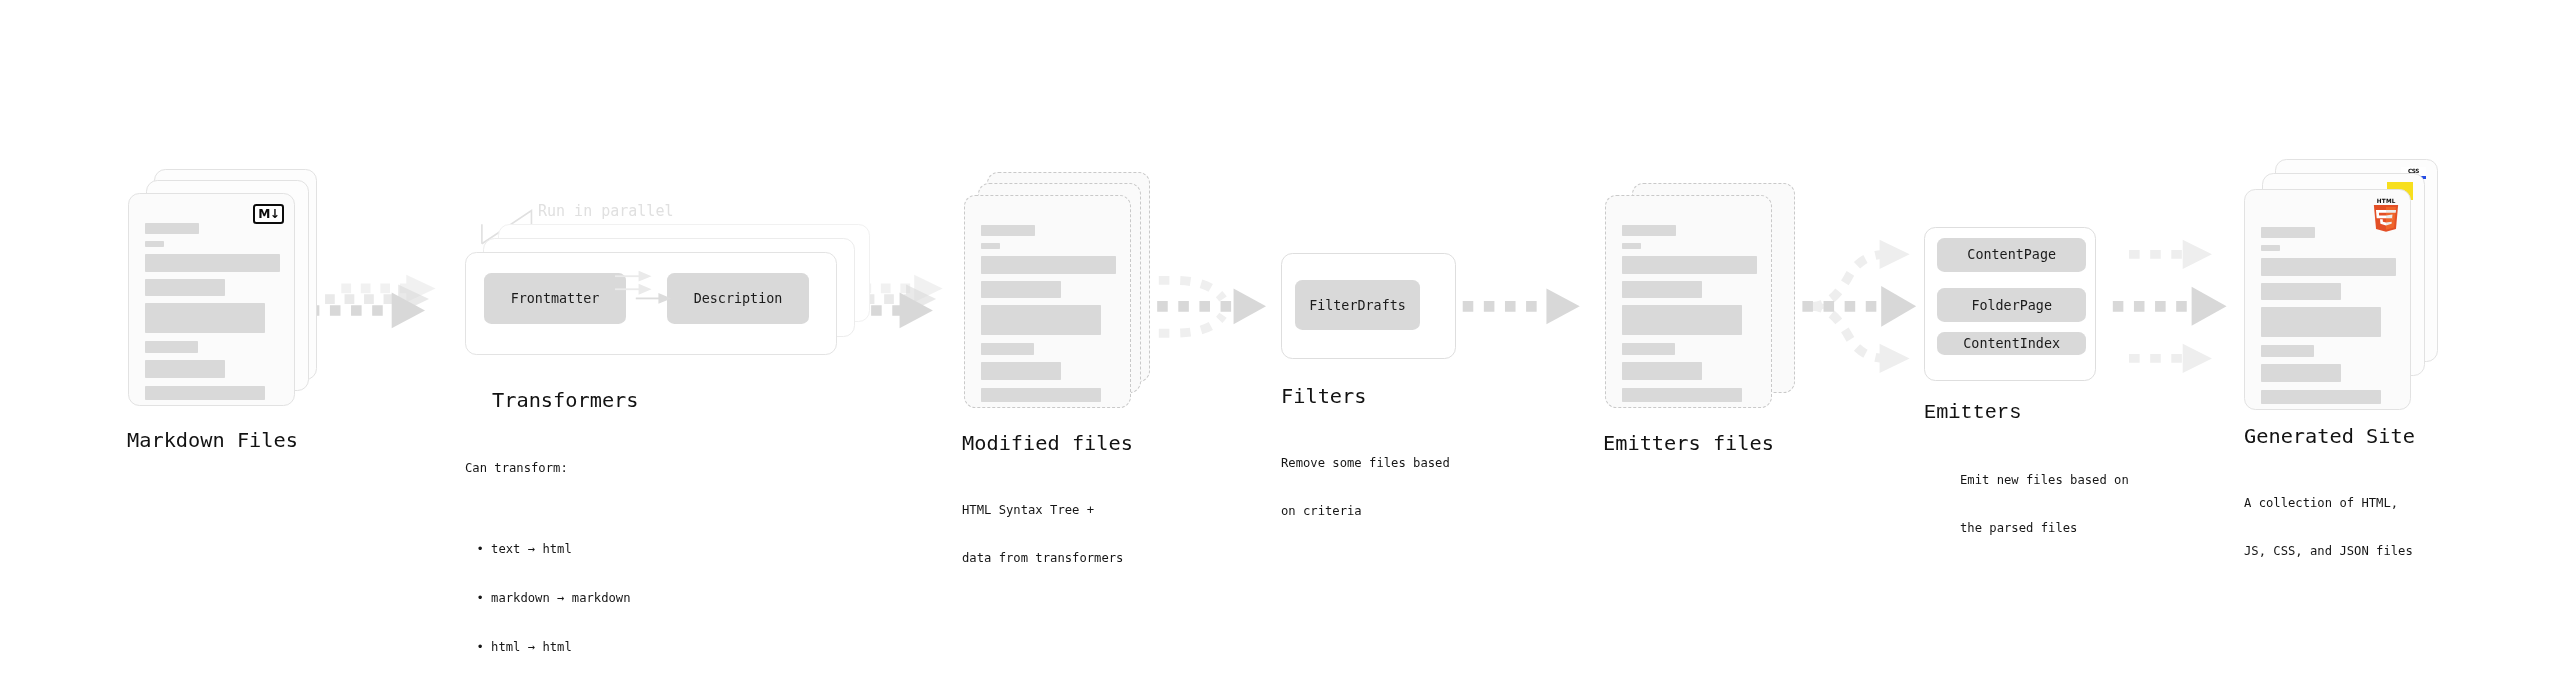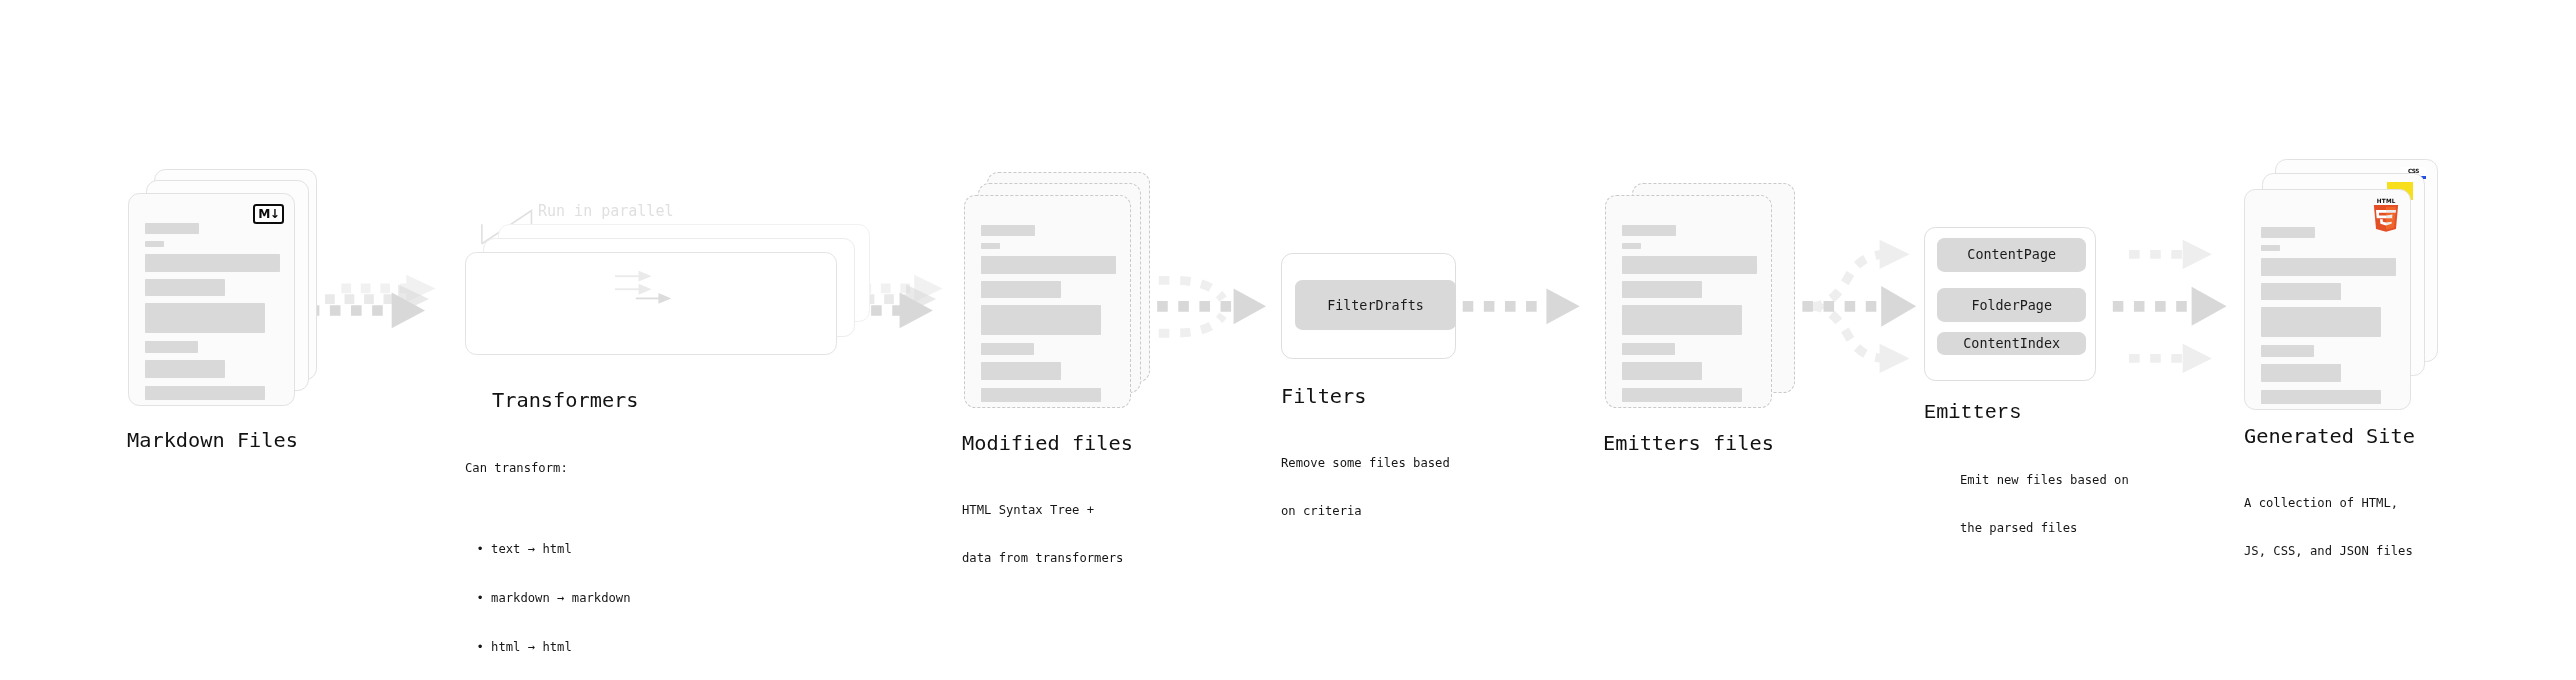--- a/index.html
+++ b/index.html
@@ -267,20 +267,22 @@
       <div class="chip" style="position:absolute;left:21px;top:21px;width:120px;height:50px;background:#f2f2f2;color:transparent;"></div>
       <div class="chip" style="position:absolute;left:172px;top:21px;width:120px;height:50px;background:#f2f2f2;color:transparent;"></div>
     </div>
 
     <div class="groupbox" style="left:483px; top:238px; width:372px; height:99px; border-color:#ececec;">
       <div class="chip" style="position:absolute;left:23px;top:21px;width:122px;height:52px;background:#e6e6e6;color:transparent;"></div>
       <div class="chip" style="position:absolute;left:174px;top:21px;width:122px;height:52px;background:#e6e6e6;color:transparent;"></div>
     </div>
 
     <div class="groupbox" style="left:465px; top:252px; width:372px; height:103px; border-color:#e3e3e3;">
+      <div class="chip" style="position:absolute;left:18px;top:19.5px;width:142px;height:51px;">Frontmatter</div>
+      <div class="chip" style="position:absolute;left:201px;top:19.5px;width:142px;height:51px;">Description</div>
 
       <svg width="372" height="103" style="position:absolute;left:0;top:0;" viewBox="0 0 458 127">
         <g stroke="#dcdcdc" stroke-width="2.2" fill="#dcdcdc">
           <line x1="209" y1="56" x2="240" y2="56"></line>
           <polygon points="238,51 250,56 238,61"></polygon>
         </g>
       </svg>
     </div>
 
     <svg width="163" height="49" style="position:absolute;left:615px;top:268px;" viewBox="0 0 200 60">
@@ -323,21 +325,21 @@
     </div>
     <div class="title" style="left:962px; top:431px;">Modified files</div>
     <div class="sub" style="left:962px; top:469px;">
       <div>HTML Syntax Tree +</div>
       <div>data from transformers</div>
     </div>
   </div>
 
   <div class="node">
     <div class="groupbox" style="left:1281px; top:253px; width:175px; height:106px;">
-      <div class="chip" style="position:absolute;left:13px;top:26px;width:161px;height:50px;">FilterDrafts</div>
+      <div class="chip" style="position:absolute;left:13px;top:26px;width:125px;height:50px;">FilterDrafts</div>
     </div>
     <div class="title" style="left:1281px; top:384px;">Filters</div>
     <div class="sub" style="left:1281px; top:422px;">
       <div>Remove some files based</div>
       <div>on criteria</div>
     </div>
   </div>
 
   <div class="node">
     <div class="filecard dashed" style="left:1632px; top:183px; width:163px; height:210px;"></div>

